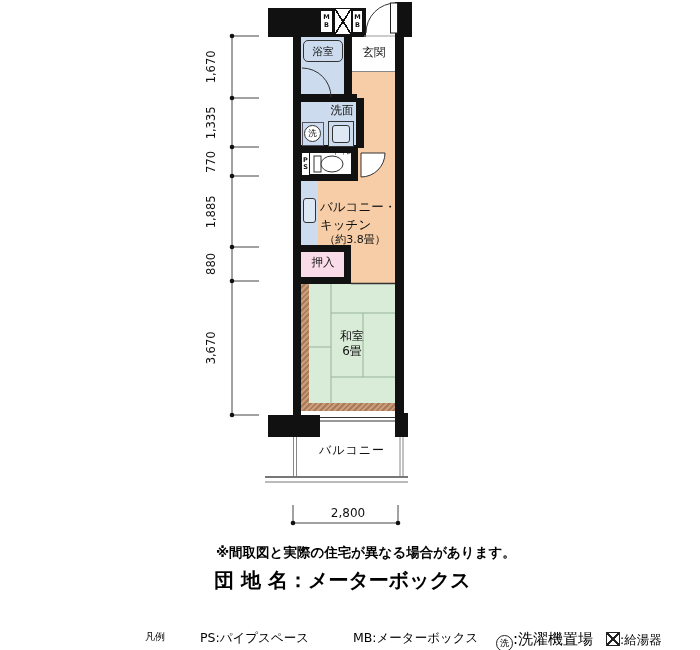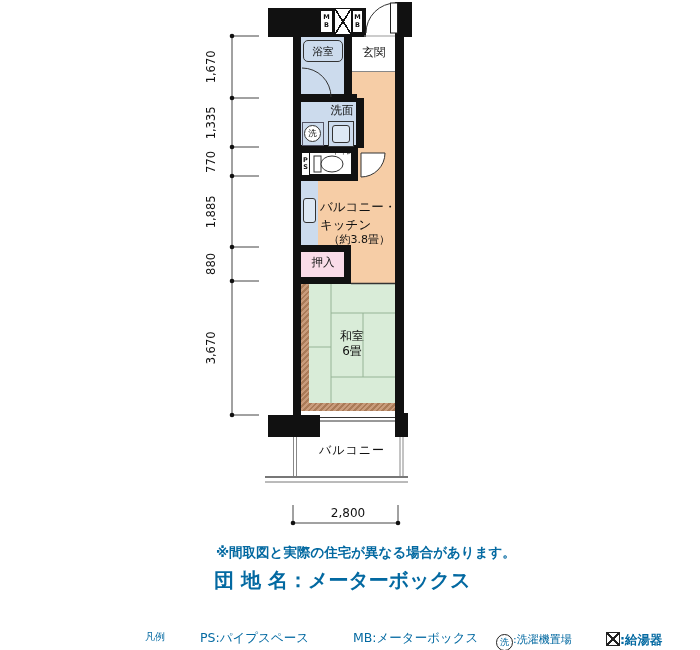--- a/index.html
+++ b/index.html
@@ -27,21 +27,21 @@
      border:1.5px solid #111;}
   .pan{border:1px solid #556;}
   .circle{border:1px solid #333;border-radius:50%;background:#fff;display:flex;align-items:center;justify-content:center;}
   .vanity{border:1px solid #333;background:#ccdbed;}
   .vanity-in{position:absolute;left:3px;top:3px;right:3px;bottom:3px;border:1px solid #333;border-radius:3px;background:#dde8f4;}
   .ksink{border:1px solid #333;border-radius:3px;background:#dde8f4;}
   
   .lbl{position:absolute;z-index:5;font-size:11.5px;line-height:1.2;text-align:center;color:#111;white-space:nowrap;}
   .rot{transform:rotate(-90deg);transform-origin:center;font-size:11.5px;}
   svg.overlay{position:absolute;left:0;top:0;z-index:6;pointer-events:none;}
-  .foot{position:absolute;z-index:5;white-space:nowrap;color:#0369a1;}
+  .foot{position:absolute;z-index:5;white-space:nowrap;color:#000000;}
   .legend-circle{display:inline-flex;width:15px;height:15px;border:1px solid #222;border-radius:50%;
       align-items:center;justify-content:center;font-size:9px;}
   .legend-x{display:inline-block;width:12px;height:12px;border:1px solid #222;background:
      linear-gradient(to top right,transparent 44%,#222 44%,#222 56%,transparent 56%),
      linear-gradient(to bottom right,transparent 44%,#222 44%,#222 56%,transparent 56%),#fff;}
 </style>
 </head>
 <body>
 
 <div class="canvas">
@@ -96,21 +96,21 @@
   <div class="fix vanity" style="left:328px;top:121px;width:26px;height:26px;">
       <div class="vanity-in"></div>
     </div>
   <div class="fix ksink" style="left:303px;top:198px;width:13px;height:25px;"></div>
 
   <div class="lbl" style="left:354px;top:46px;width:40px;">玄関</div>
   <div class="lbl" style="left:324px;top:104px;width:36px;">洗面</div>
   <div class="lbl" style="left:331px;top:149px;width:24px;font-size:6.5px;">トイレ</div>
   <div class="lbl" style="left:320px;top:199px;width:76px;font-size:12.5px;text-align:left;">バルコニー・</div>
   <div class="lbl" style="left:320px;top:217px;width:62px;font-size:12.5px;text-align:left;">キッチン</div>
-  <div class="lbl" style="left:320px;top:233px;width:70px;font-size:11px;text-align:right;">（約3.8畳）</div>
+  <div class="lbl" style="left:320px;top:233px;width:70px;font-size:11px;text-align:center;">（約3.8畳）</div>
   <div class="lbl" style="left:306px;top:256px;width:34px;">押入</div>
   <div class="lbl" style="left:329px;top:329px;width:46px;font-size:12px;">和室</div>
   <div class="lbl" style="left:329px;top:344px;width:46px;font-size:12px;">6畳</div>
   <div class="lbl" style="left:313px;top:443px;width:78px;font-size:12px;letter-spacing:1px;">バルコニー</div>
 
   <div class="lbl rot" style="left:182px;top:60px;width:60px;">1,670</div>
   <div class="lbl rot" style="left:182px;top:116px;width:60px;">1,335</div>
   <div class="lbl rot" style="left:182px;top:155px;width:60px;">770</div>
   <div class="lbl rot" style="left:182px;top:205px;width:60px;">1,885</div>
   <div class="lbl rot" style="left:182px;top:257px;width:60px;">880</div>
@@ -120,23 +120,23 @@
 
   <div class="foot" style="left:216px;top:544px;font-size:13.5px;font-weight:bold;">※間取図と実際の住宅が異なる場合があります。</div>
   <div class="foot" style="left:214px;top:567px;font-size:20px;font-weight:bold;">団 地 名：メーターボックス</div>
 
   <div class="foot" style="left:145px;top:630px;font-size:10px;">凡例</div>
   <div class="foot" style="left:200px;top:630px;font-size:12.5px;">PS:パイプスペース</div>
   <div class="foot" style="left:353px;top:630px;font-size:12.5px;">MB:メーターボックス</div>
   <div class="foot" style="left:496px;top:630px;">
     <span class="legend-circle">
         <span>洗</span>
-      </span><span style="font-size:11px;vertical-align:2px;text-align:right;">:洗濯機置場</span>
+      </span><span style="font-size:15px;vertical-align:2px;text-align:right;">:洗濯機置場</span>
   </div>
-  <div class="foot" style="left:606px;top:631px;font-weight:bold;">
+  <div class="foot" style="left:606px;top:631px;">
     <span class="legend-x"></span><span style="font-size:12.5px;vertical-align:2px;">:給湯器</span>
   </div>
 
   <svg class="overlay" width="700" height="650">
 
     <path d="M 366,33 A 30 30 0 0 1 396,3" fill="none" stroke="#333" stroke-width="1"></path>
     <rect x="390.5" y="3" width="7" height="30" fill="#fff" stroke="#222" stroke-width="1"></rect>
     <line x1="364" y1="36" x2="395" y2="36" stroke="#999" stroke-width="1"></line>
     <line x1="352" y1="71.5" x2="395" y2="71.5" stroke="#888" stroke-width="1"></line>
 

